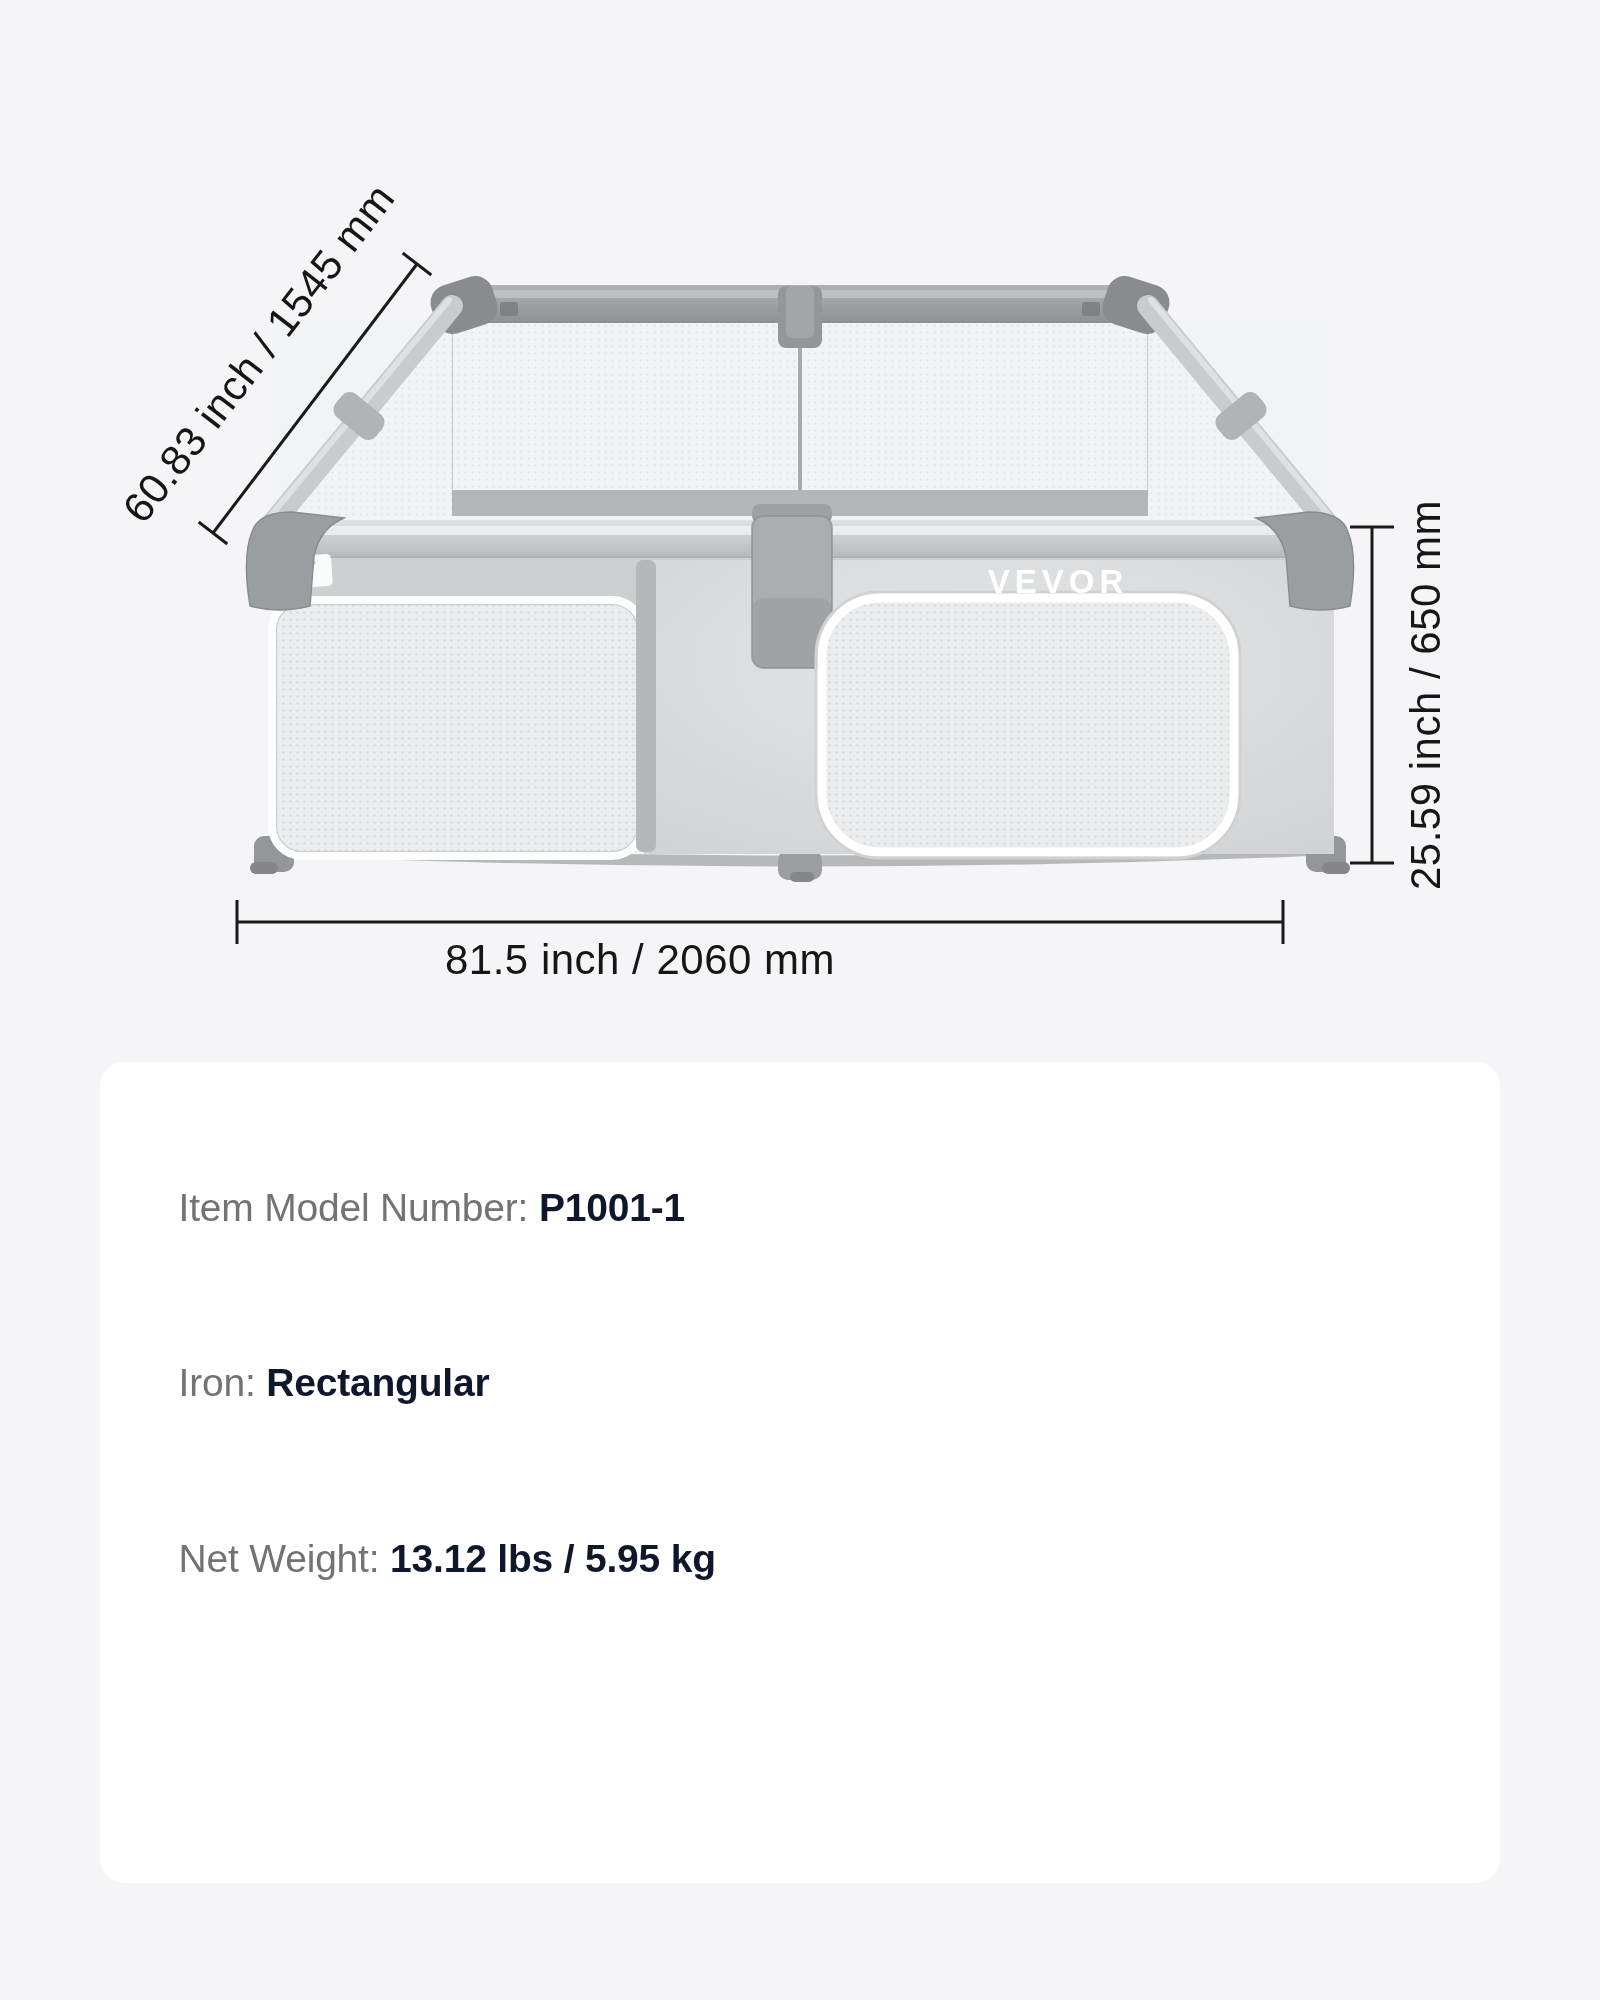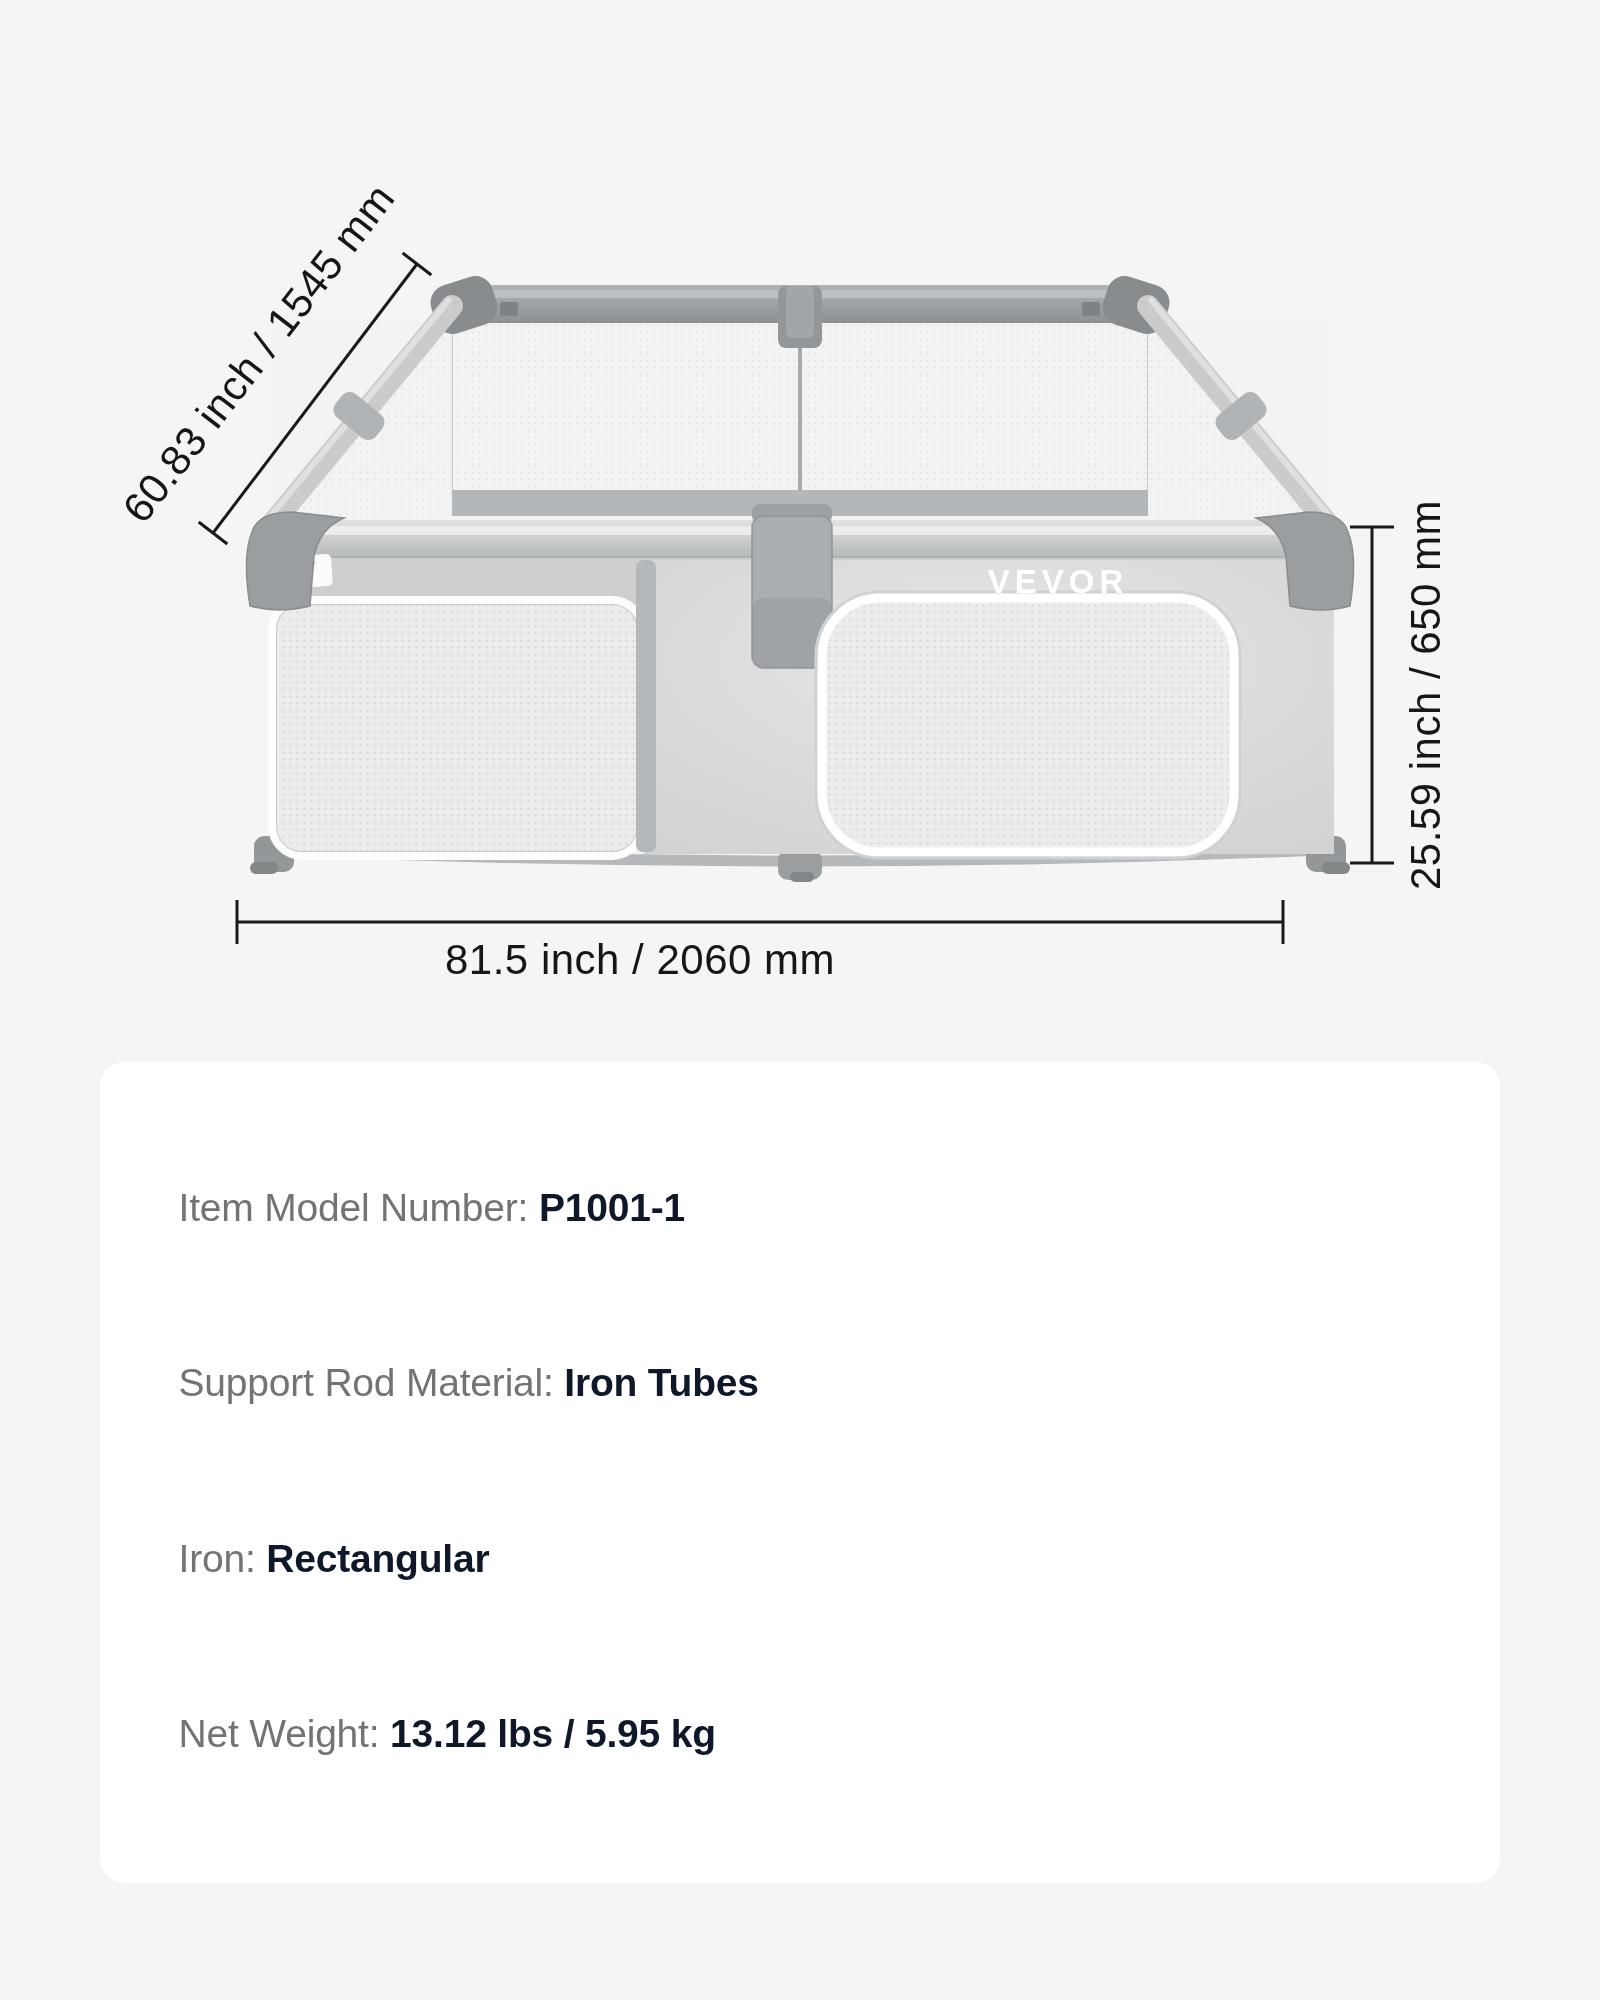--- a/index.html
+++ b/index.html
@@ -153,23 +153,20 @@
     <text class="dim-text" x="640" y="974" text-anchor="middle">81.5 inch / 2060 mm</text>
   </svg>
 
   <div class="spec-card">
     <div id="spec-list">
   <div class="spec-row">
     <span class="lbl">Item Model Number: </span><span class="val">P1001-1</span>
   </div>
 
 
-  <div class="spec-row">
-    <span class="lbl">Support Rod Material: </span><span class="val">Iron Tubes</span>
-  </div>
 
   <div class="spec-row">
     <span class="lbl">Iron: </span><span class="val">Rectangular</span>
   </div>
 
   <div class="spec-row">
     <span class="lbl">Net Weight: </span><span class="val">13.12 lbs / 5.95 kg</span>
   </div>
 
   <div class="spec-row">

